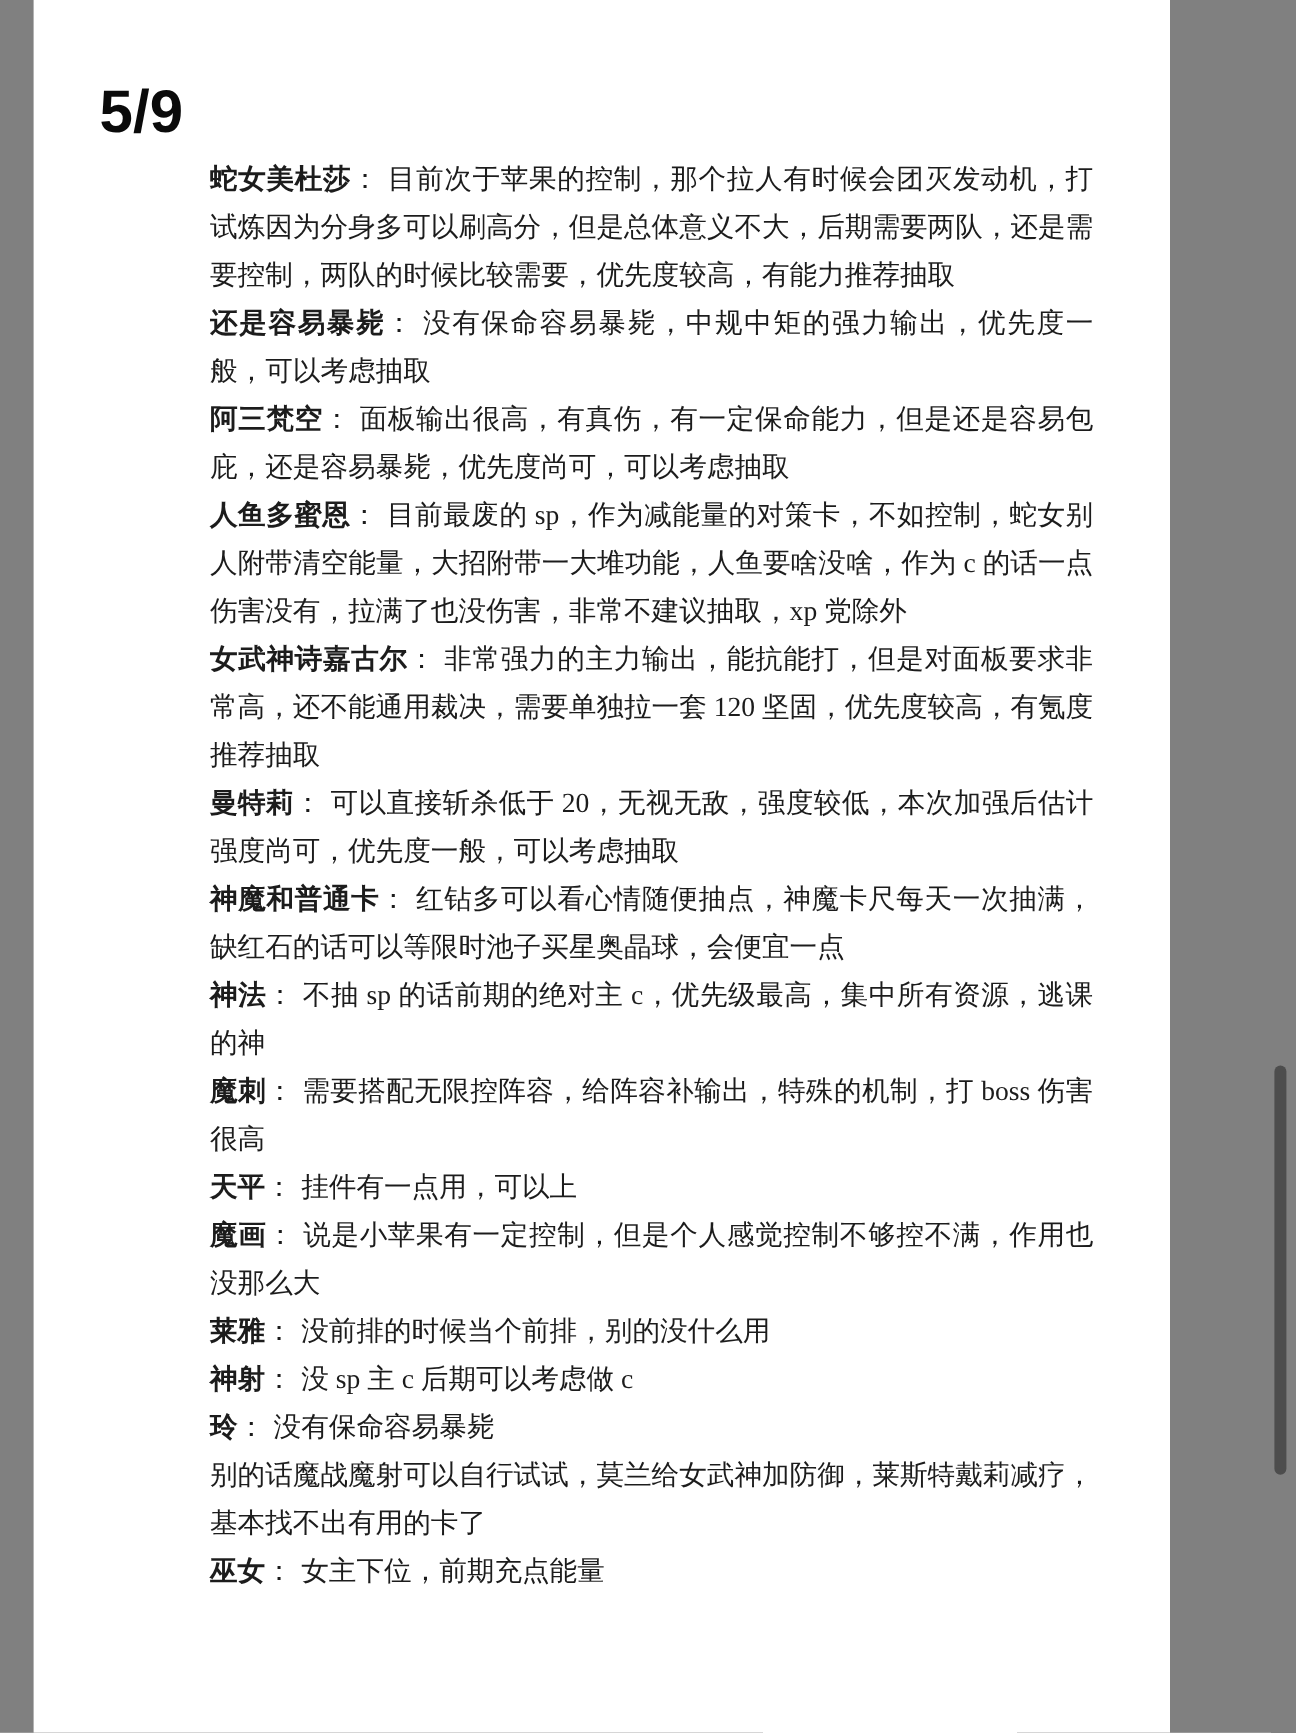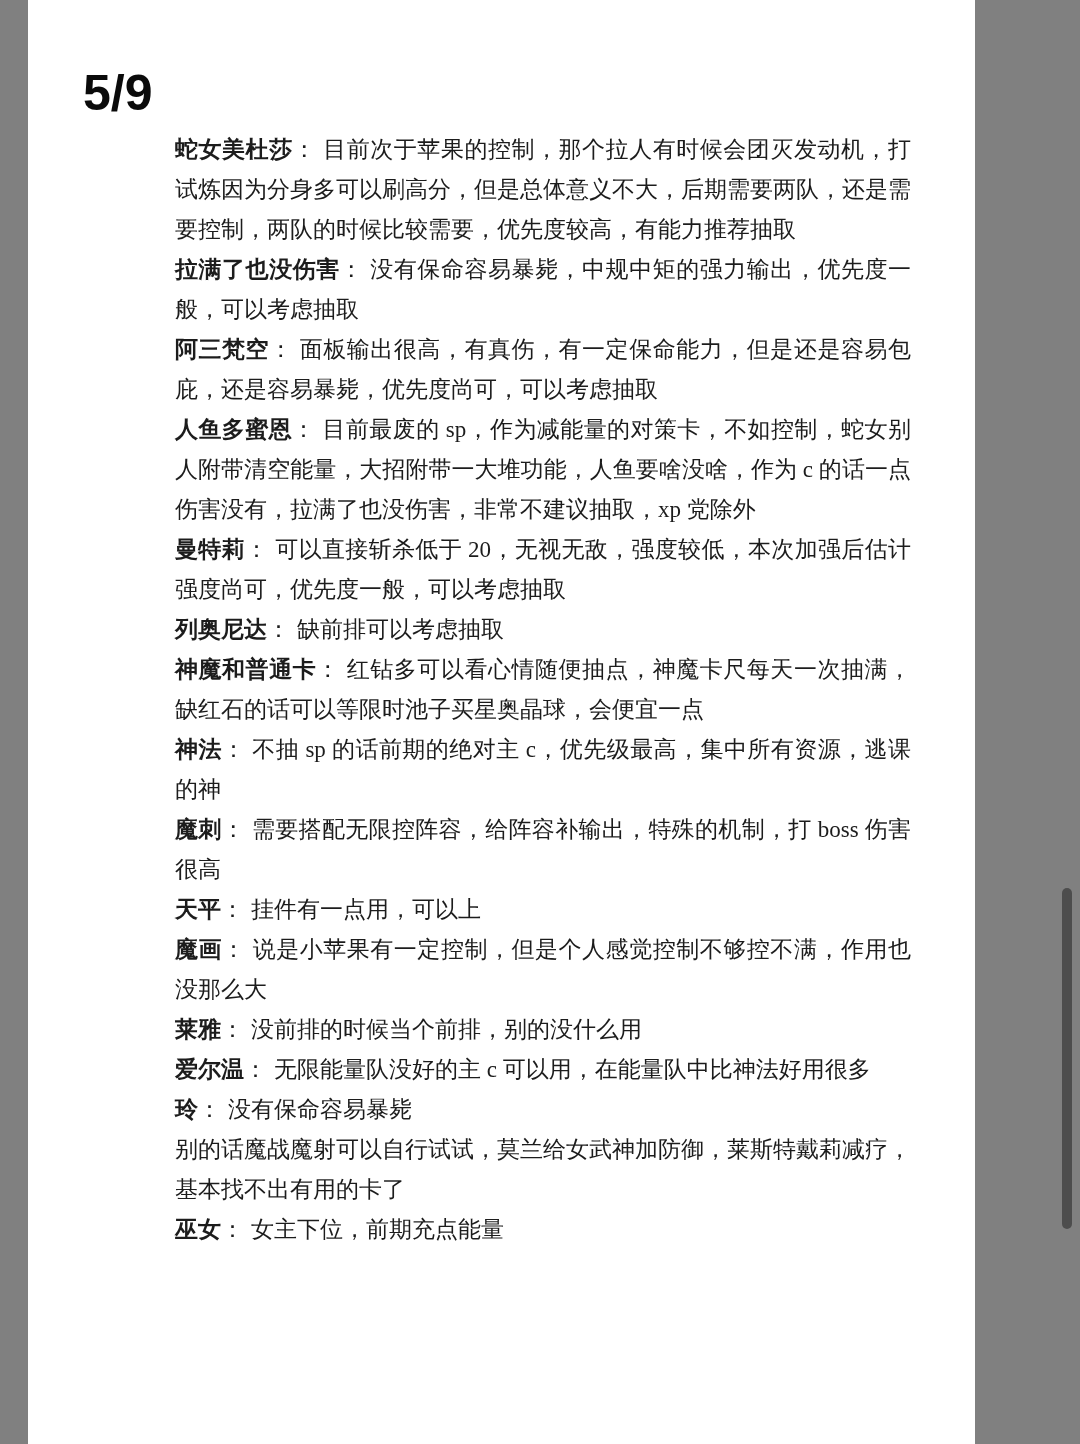--- a/index.html
+++ b/index.html
@@ -70,32 +70,32 @@
     background: var(--thumb-color, #4d4d4d);
   }
 </style>
 </head>
 <body>
 
 <div class="page">
   <div class="page-number">5/9</div>
   <div class="content">
       <p class="para"><strong>蛇女美杜莎</strong><span class="sep">：</span><span>目前次于苹果的控制，那个拉人有时候会团灭发动机，打试炼因为分身多可以刷高分，但是总体意义不大，后期需要两队，还是需要控制，两队的时候比较需要，优先度较高，有能力推荐抽取</span></p>
-      <p class="para"><strong>拉满了也没伤害</strong><span class="sep">：</span><span>没有保命容易暴毙，中规中矩的强力输出，优先度一般，可以考虑抽取</span></p>
+      <p class="para"><strong>还是容易暴毙</strong><span class="sep">：</span><span>没有保命容易暴毙，中规中矩的强力输出，优先度一般，可以考虑抽取</span></p>
       <p class="para"><strong>阿三梵空</strong><span class="sep">：</span><span>面板输出很高，有真伤，有一定保命能力，但是还是容易包庇，还是容易暴毙，优先度尚可，可以考虑抽取</span></p>
       <p class="para"><strong>人鱼多蜜恩</strong><span class="sep">：</span><span>目前最废的 sp，作为减能量的对策卡，不如控制，蛇女别人附带清空能量，大招附带一大堆功能，人鱼要啥没啥，作为 c 的话一点伤害没有，拉满了也没伤害，非常不建议抽取，xp 党除外</span></p>
+      <p class="para"><strong>女武神诗嘉古尔</strong><span class="sep">：</span><span>非常强力的主力输出，能抗能打，但是对面板要求非常高，还不能通用裁决，需要单独拉一套 120 坚固，优先度较高，有氪度推荐抽取</span></p>
       <p class="para"><strong>曼特莉</strong><span class="sep">：</span><span>可以直接斩杀低于 20，无视无敌，强度较低，本次加强后估计强度尚可，优先度一般，可以考虑抽取</span></p>
-      <p class="para"><strong>列奥尼达</strong><span class="sep">：</span><span>缺前排可以考虑抽取</span></p>
       <p class="para"><strong>神魔和普通卡</strong><span class="sep">：</span><span>红钻多可以看心情随便抽点，神魔卡尺每天一次抽满，缺红石的话可以等限时池子买星奥晶球，会便宜一点</span></p>
       <p class="para"><strong>神法</strong><span class="sep">：</span><span>不抽 sp 的话前期的绝对主 c，优先级最高，集中所有资源，逃课的神</span></p>
       <p class="para"><strong>魔刺</strong><span class="sep">：</span><span>需要搭配无限控阵容，给阵容补输出，特殊的机制，打 boss 伤害很高</span></p>
       <p class="para"><strong>天平</strong><span class="sep">：</span><span>挂件有一点用，可以上</span></p>
       <p class="para"><strong>魔画</strong><span class="sep">：</span><span>说是小苹果有一定控制，但是个人感觉控制不够控不满，作用也没那么大</span></p>
       <p class="para"><strong>莱雅</strong><span class="sep">：</span><span>没前排的时候当个前排，别的没什么用</span></p>
-      <p class="para"><strong>爱尔温</strong><span class="sep">：</span><span>无限能量队没好的主 c 可以用，在能量队中比神法好用很多</span></p>
+      <p class="para"><strong>神射</strong><span class="sep">：</span><span>没 sp 主 c 后期可以考虑做 c</span></p>
       <p class="para"><strong>玲</strong><span class="sep">：</span><span>没有保命容易暴毙</span></p>
       <p class="para"><span>别的话魔战魔射可以自行试试，莫兰给女武神加防御，莱斯特戴莉减疗，基本找不出有用的卡了</span></p>
       <p class="para"><strong>巫女</strong><span class="sep">：</span><span>女主下位，前期充点能量</span></p>
     </div>
 </div>
 
 <div class="scrollbar-track">
   <div class="scrollbar-thumb"></div>
 </div>
 

